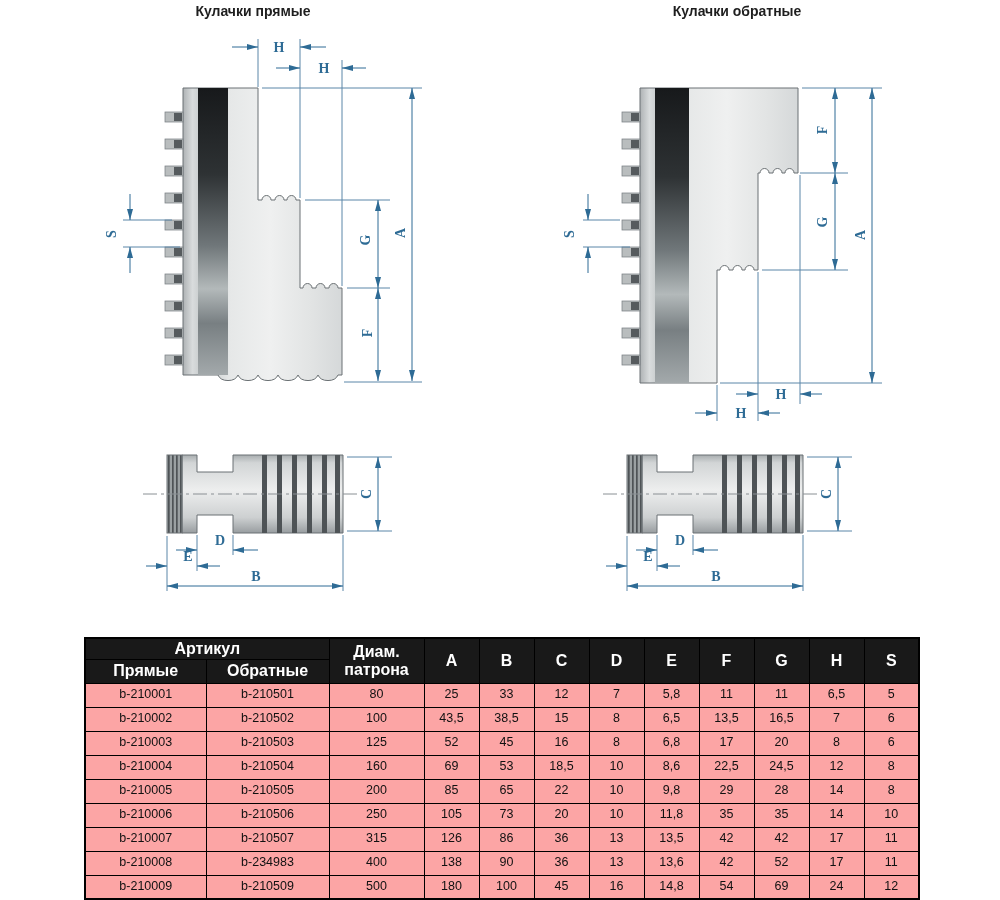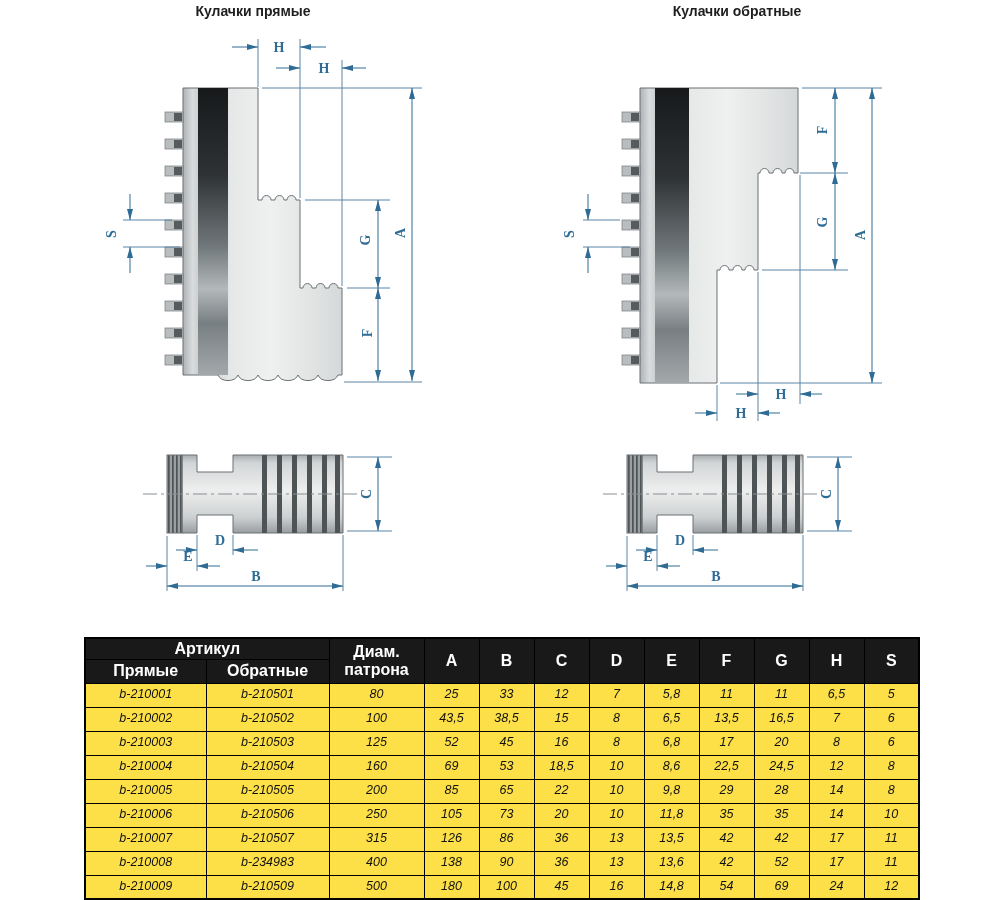--- a/index.html
+++ b/index.html
@@ -20,21 +20,21 @@
   .tooth{fill:#b9bdbe;stroke:#7a8084;stroke-width:0.75;}
   .toothin{fill:#565b5e;}
   .groove{fill:#4e5356;}
   
   #spec-table{position:absolute;left:84px;top:637px;border-collapse:collapse;
               table-layout:fixed;width:834px;font-size:12.5px;color:#111;}
   #spec-table td,#spec-table th{border:1px solid #000;text-align:center;vertical-align:middle;
               padding:0;line-height:1.1;overflow:hidden;}
   #spec-table thead th{background:#191919;color:#fff;font-weight:bold;font-size:16px;}
   #spec-table{border:2px solid #000;}
-  #spec-table tbody tr{height:24px;background:#fde047;font-style:italic;}
+  #spec-table tbody tr{height:24px;background:#fca5a5;}
   .h1r{height:21px;}
   .h2r{height:24px;}
 </style>
 </head>
 <body>
 <div id="stage">
 
 <div class="title" id="title-left">Кулачки прямые</div>
 <div class="title" id="title-right">Кулачки обратные</div>
 

